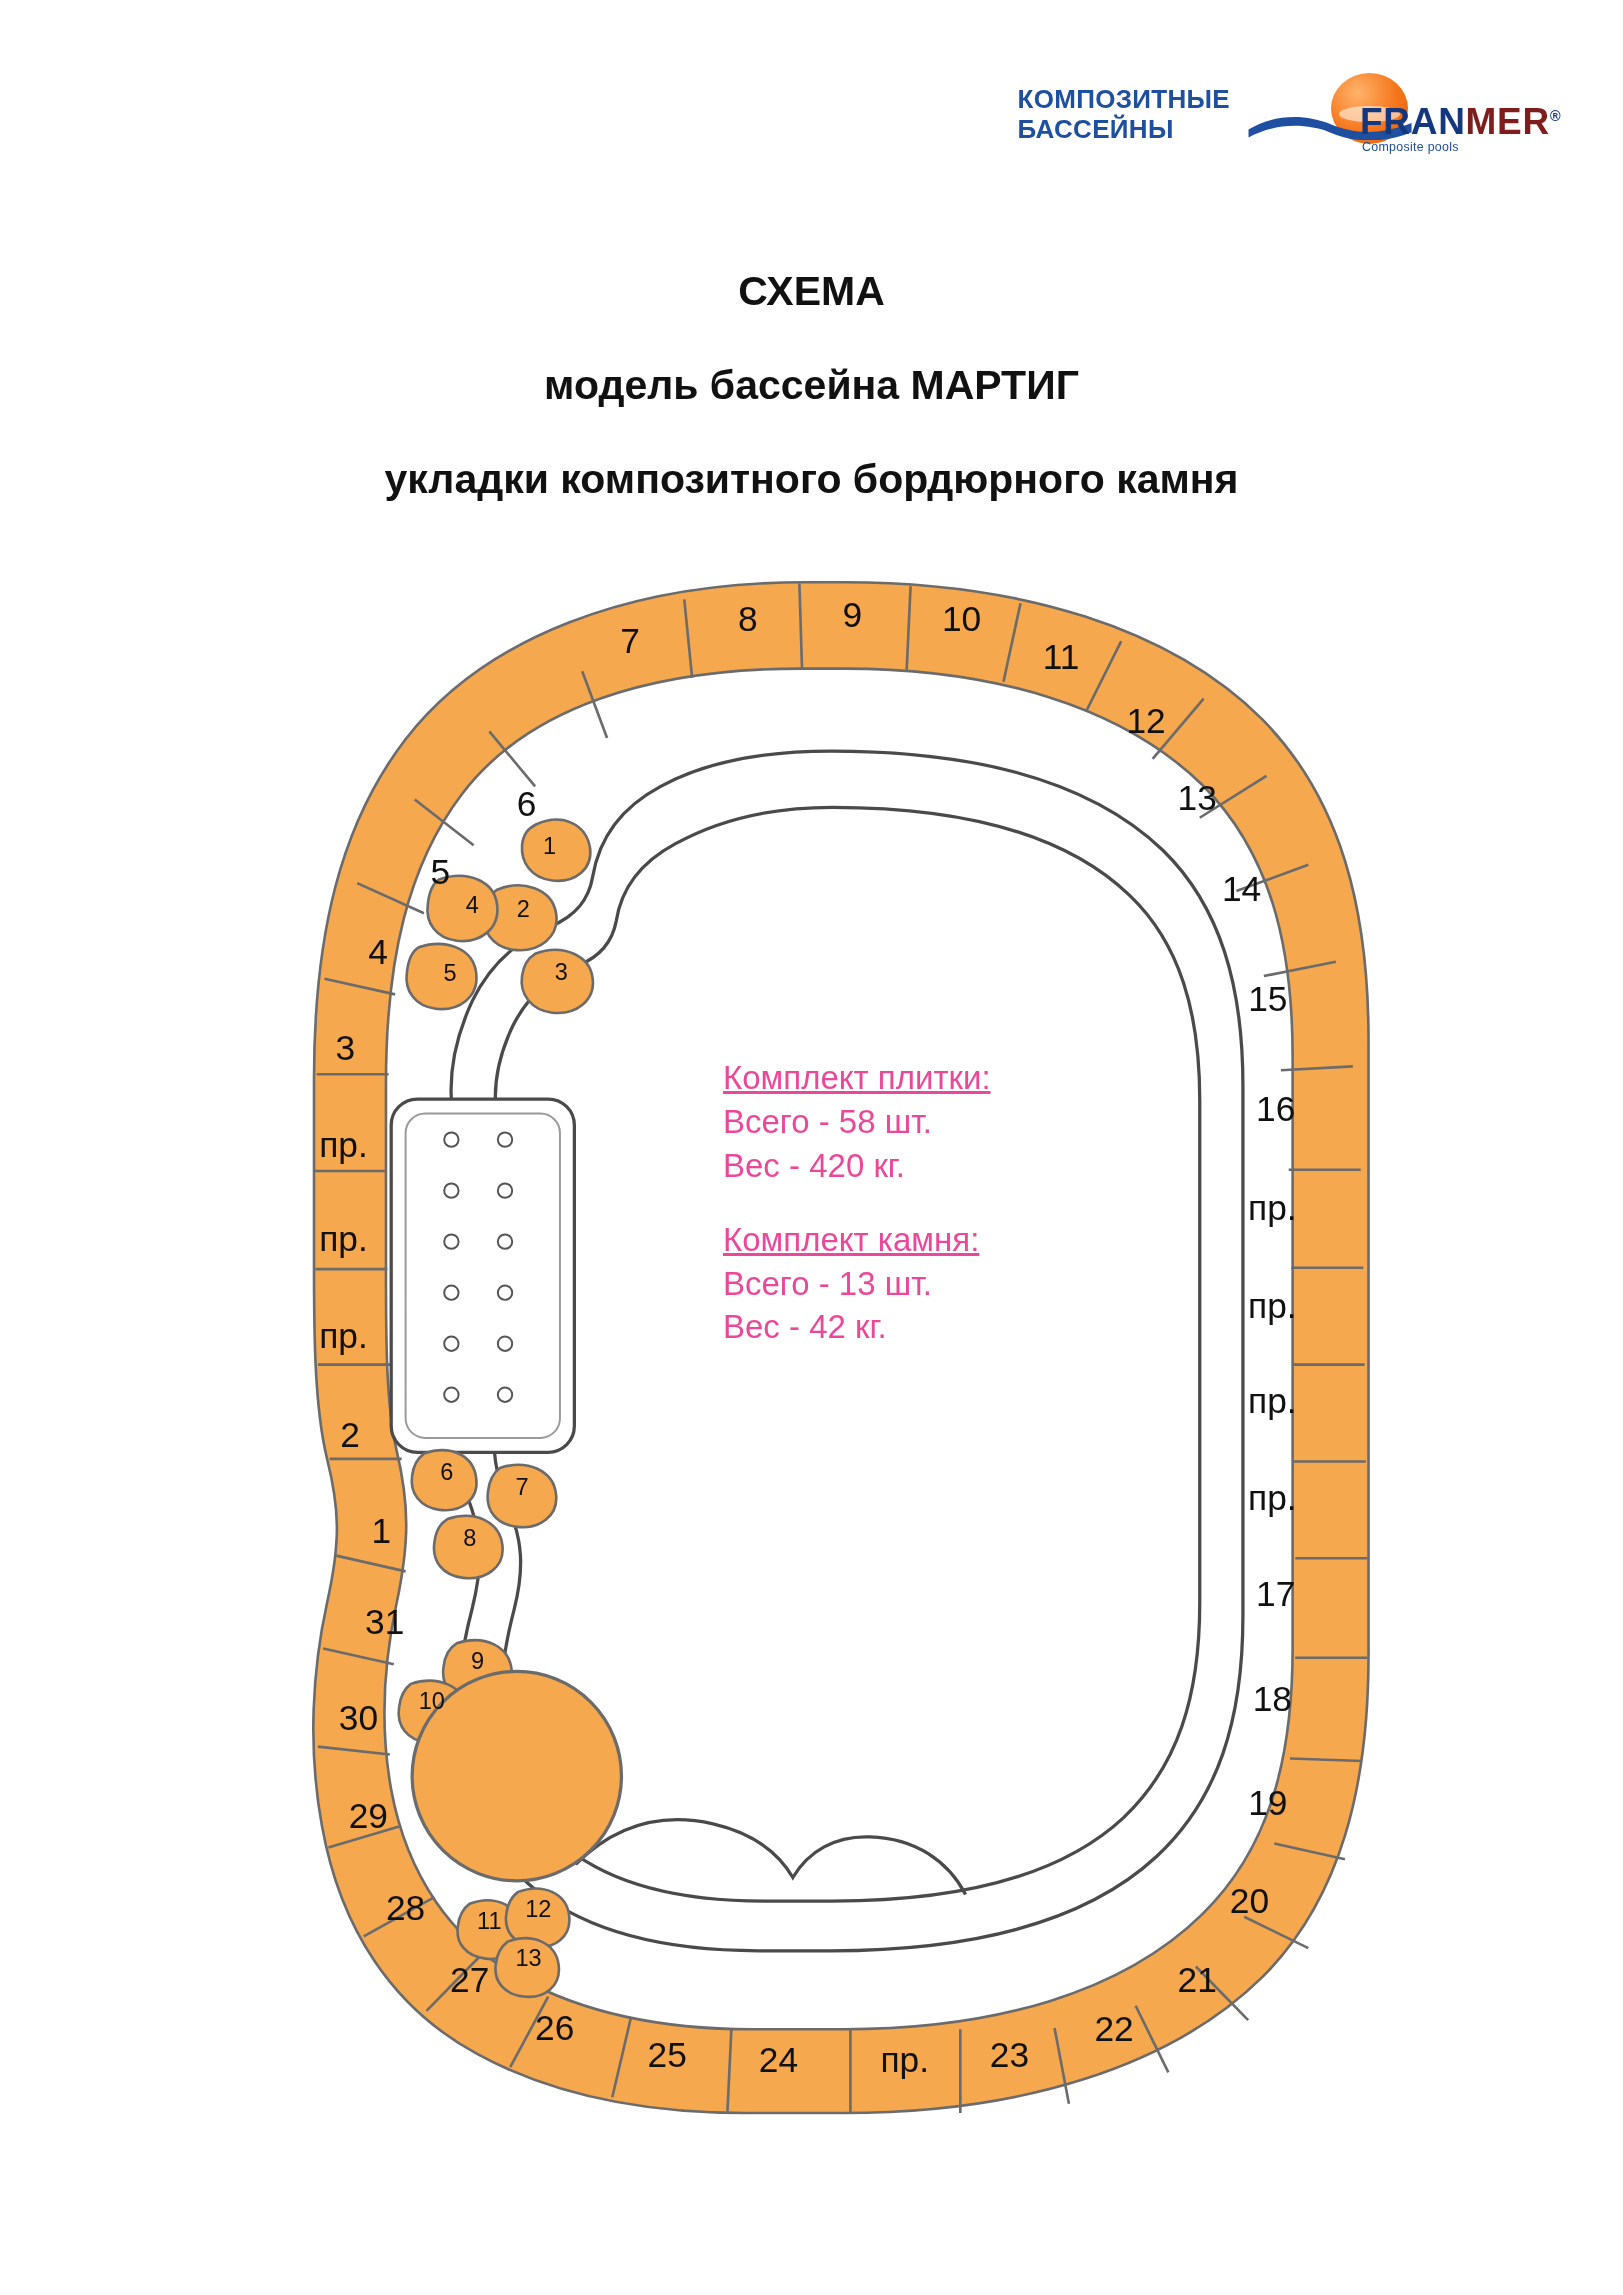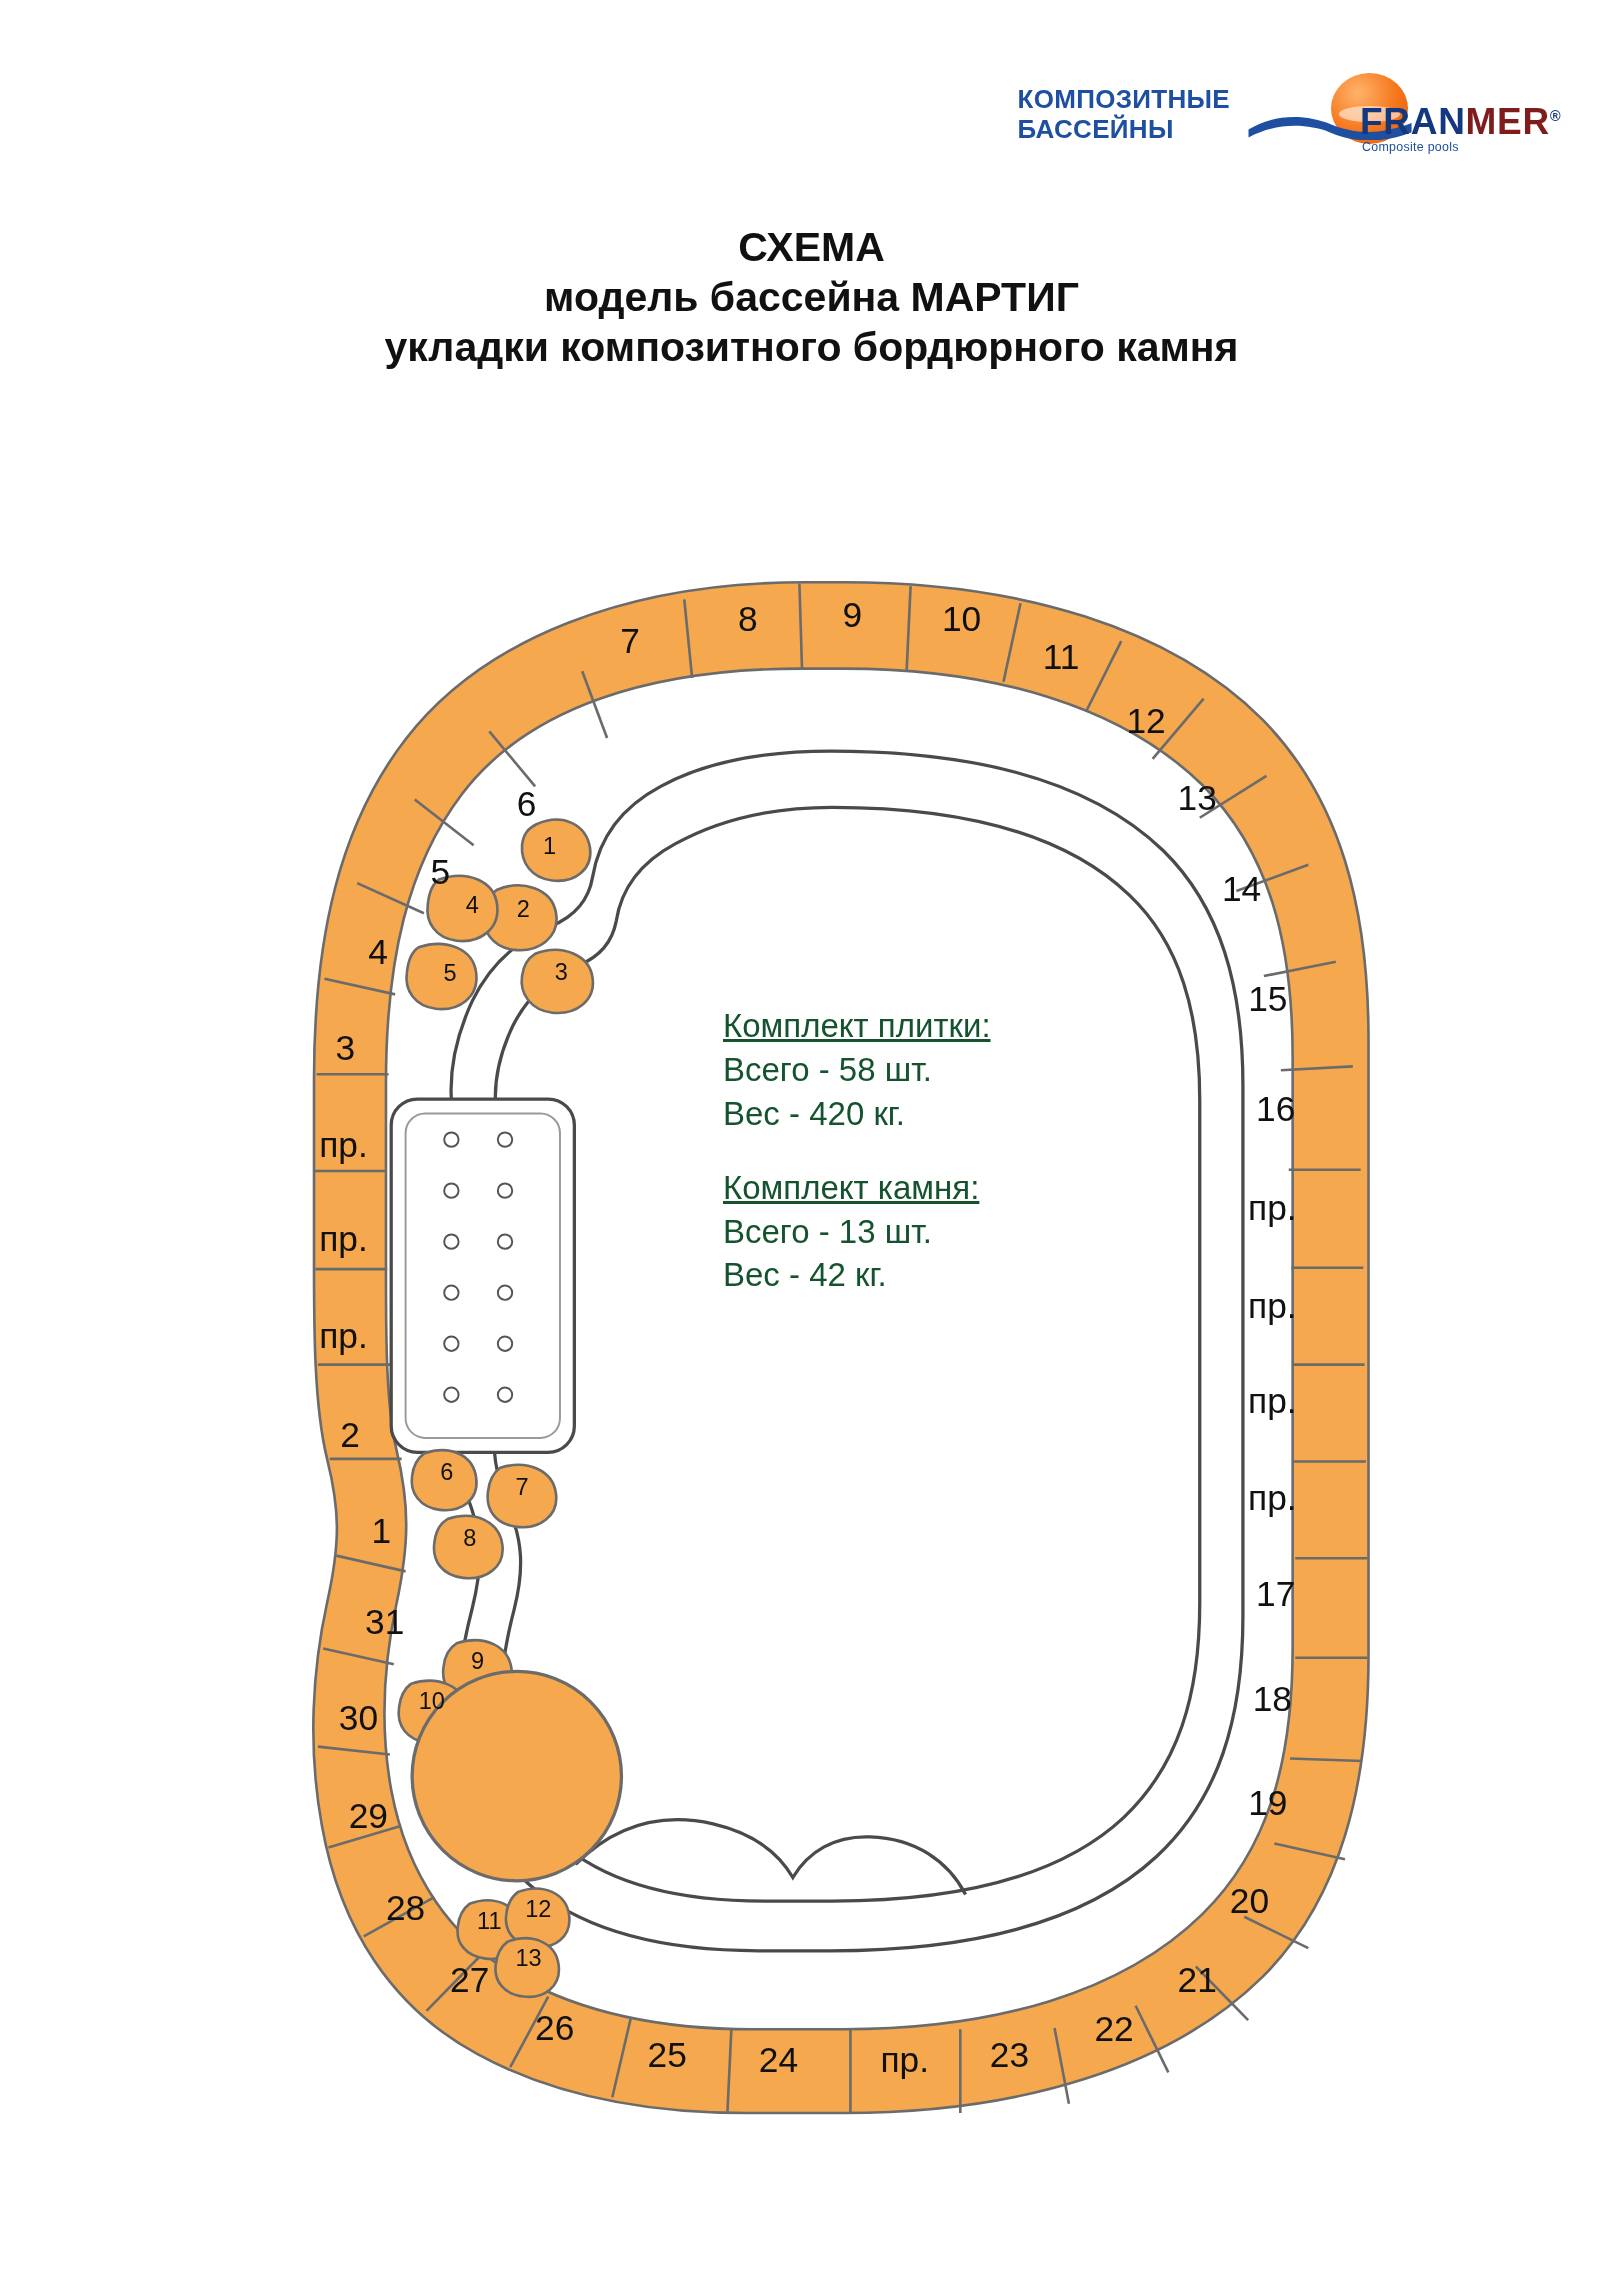--- a/index.html
+++ b/index.html
@@ -43,32 +43,32 @@
   .logo-sub{
     position:absolute;left:115px;top:68px;
     font-size:12.4px;color:#1f4fa0;letter-spacing:0.3px;
   }
 
   
   .title-block{
     position:absolute;left:0;right:0;top:222px;text-align:center;
   }
   .title-line{
-    font-size:41px;font-weight:bold;line-height:1.22;color:#111;
+    font-size:41px;font-weight:bold;line-height:1.22;color:#111;margin-top:44px;
   }
 
   
   .drawing{position:absolute;left:0;top:543px;width:1623px;height:1727px;}
   svg{display:block;}
   text{font-family:"Liberation Sans", sans-serif;fill:#111;}
 
   
   .spec{
-    position:absolute;left:723px;top:1004px;
-    font-size:33px;line-height:1.33;color:#14532d;
+    position:absolute;left:723px;top:1056px;
+    font-size:33px;line-height:1.33;color:#ec4899;
   }
   .spec .grp{margin-bottom:30px;}
   .spec .head{text-decoration:underline;white-space:nowrap;}
   .spec .row{white-space:nowrap;}
 </style>
 </head>
 <body>
 
 <div class="page">
 

